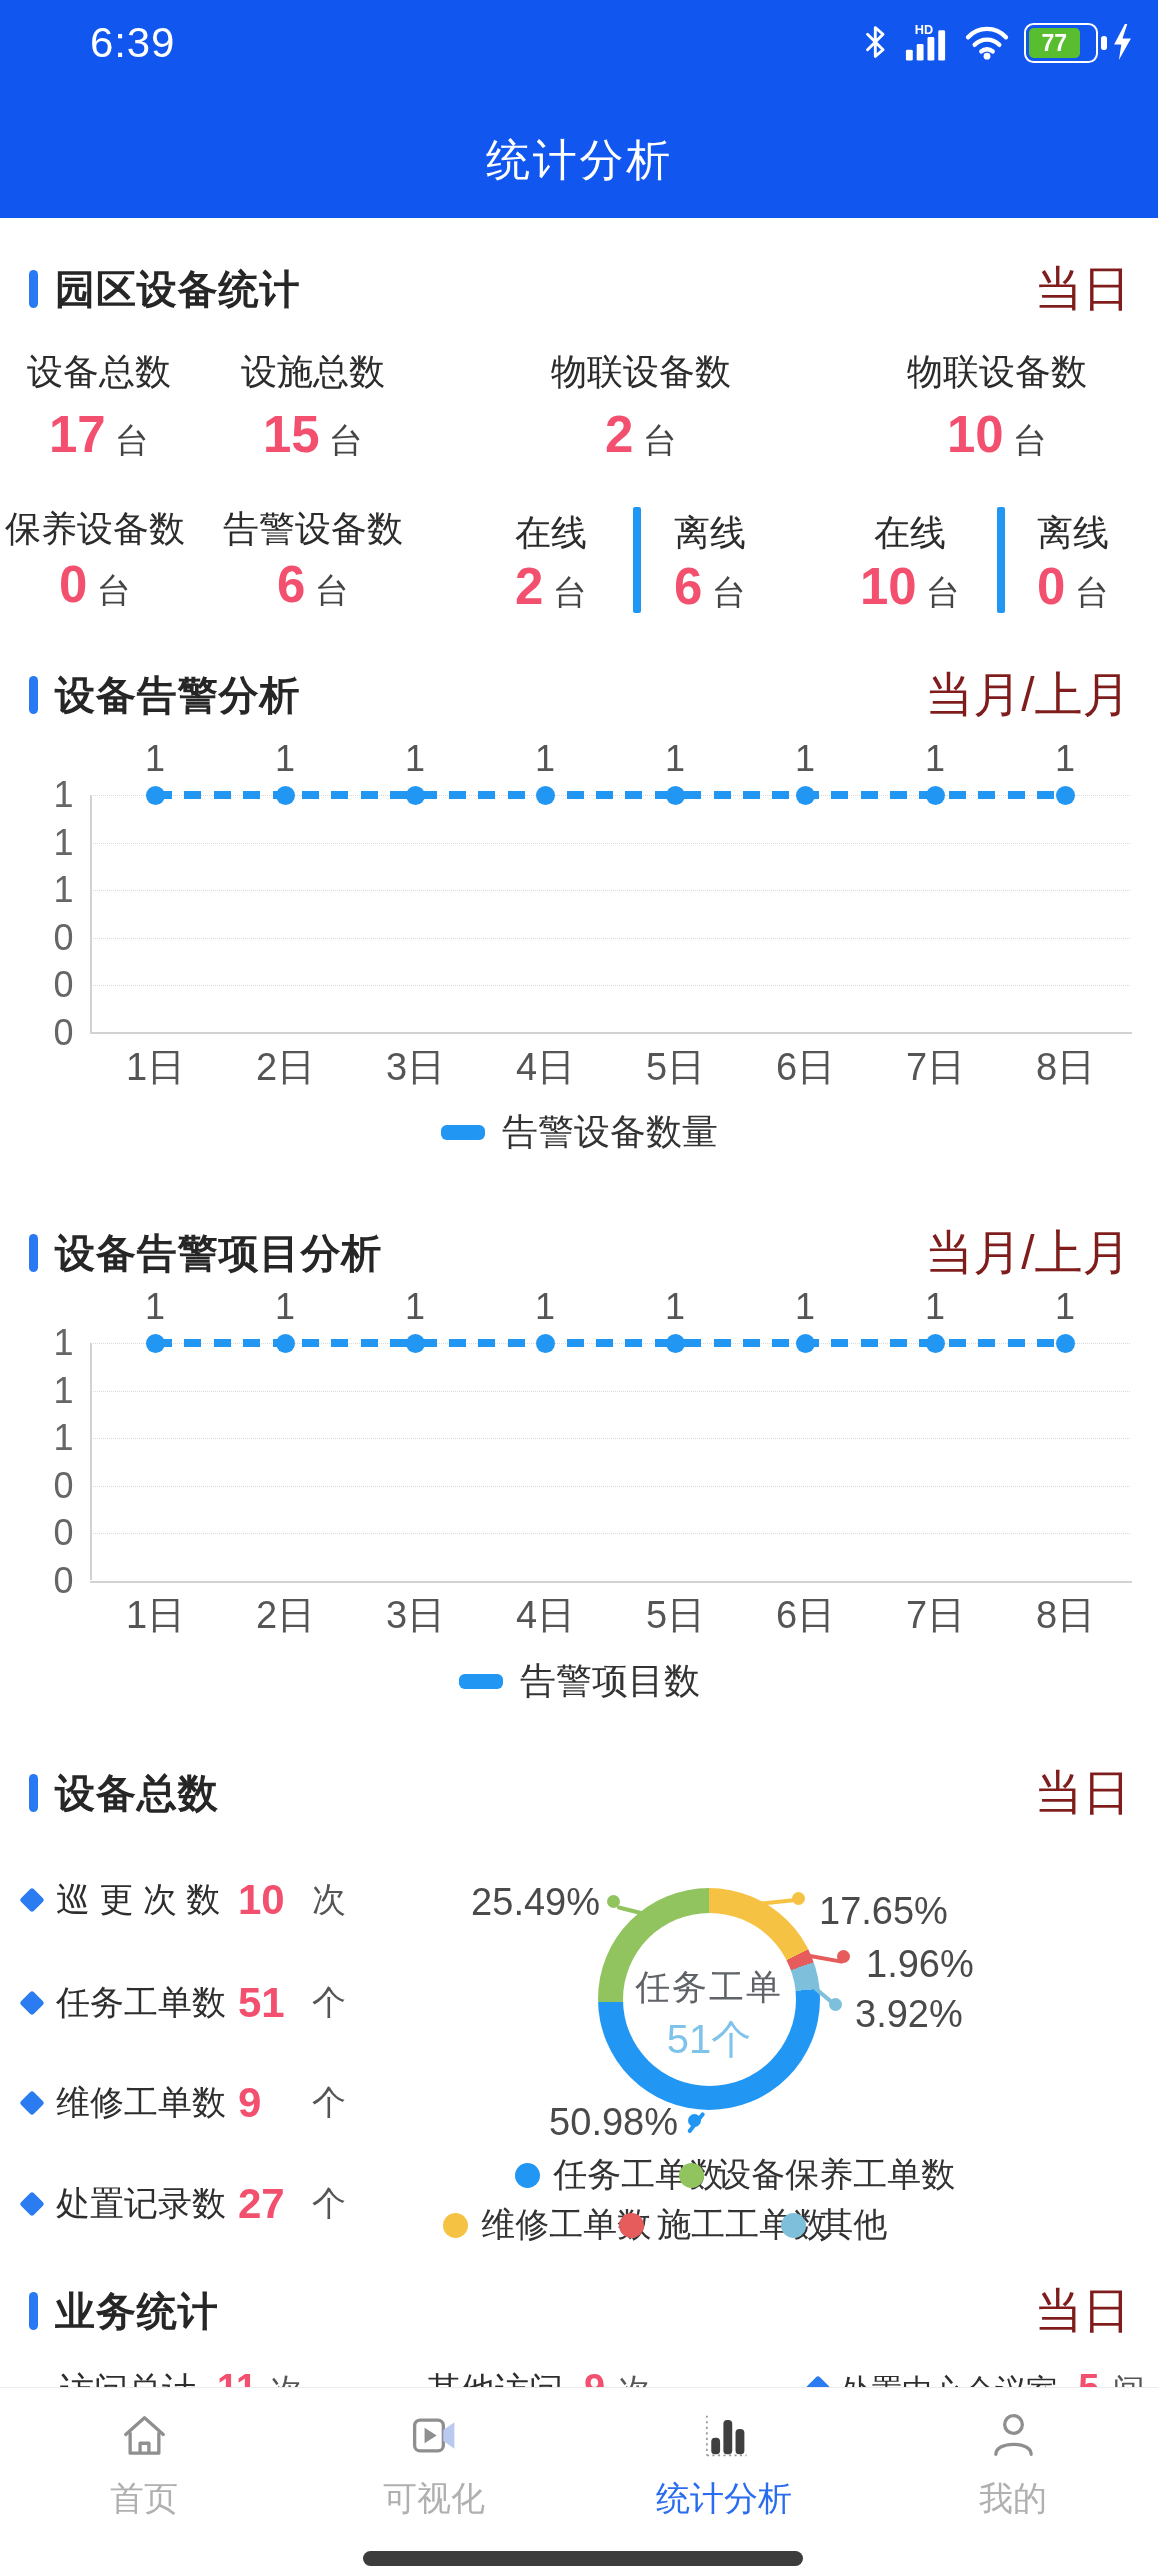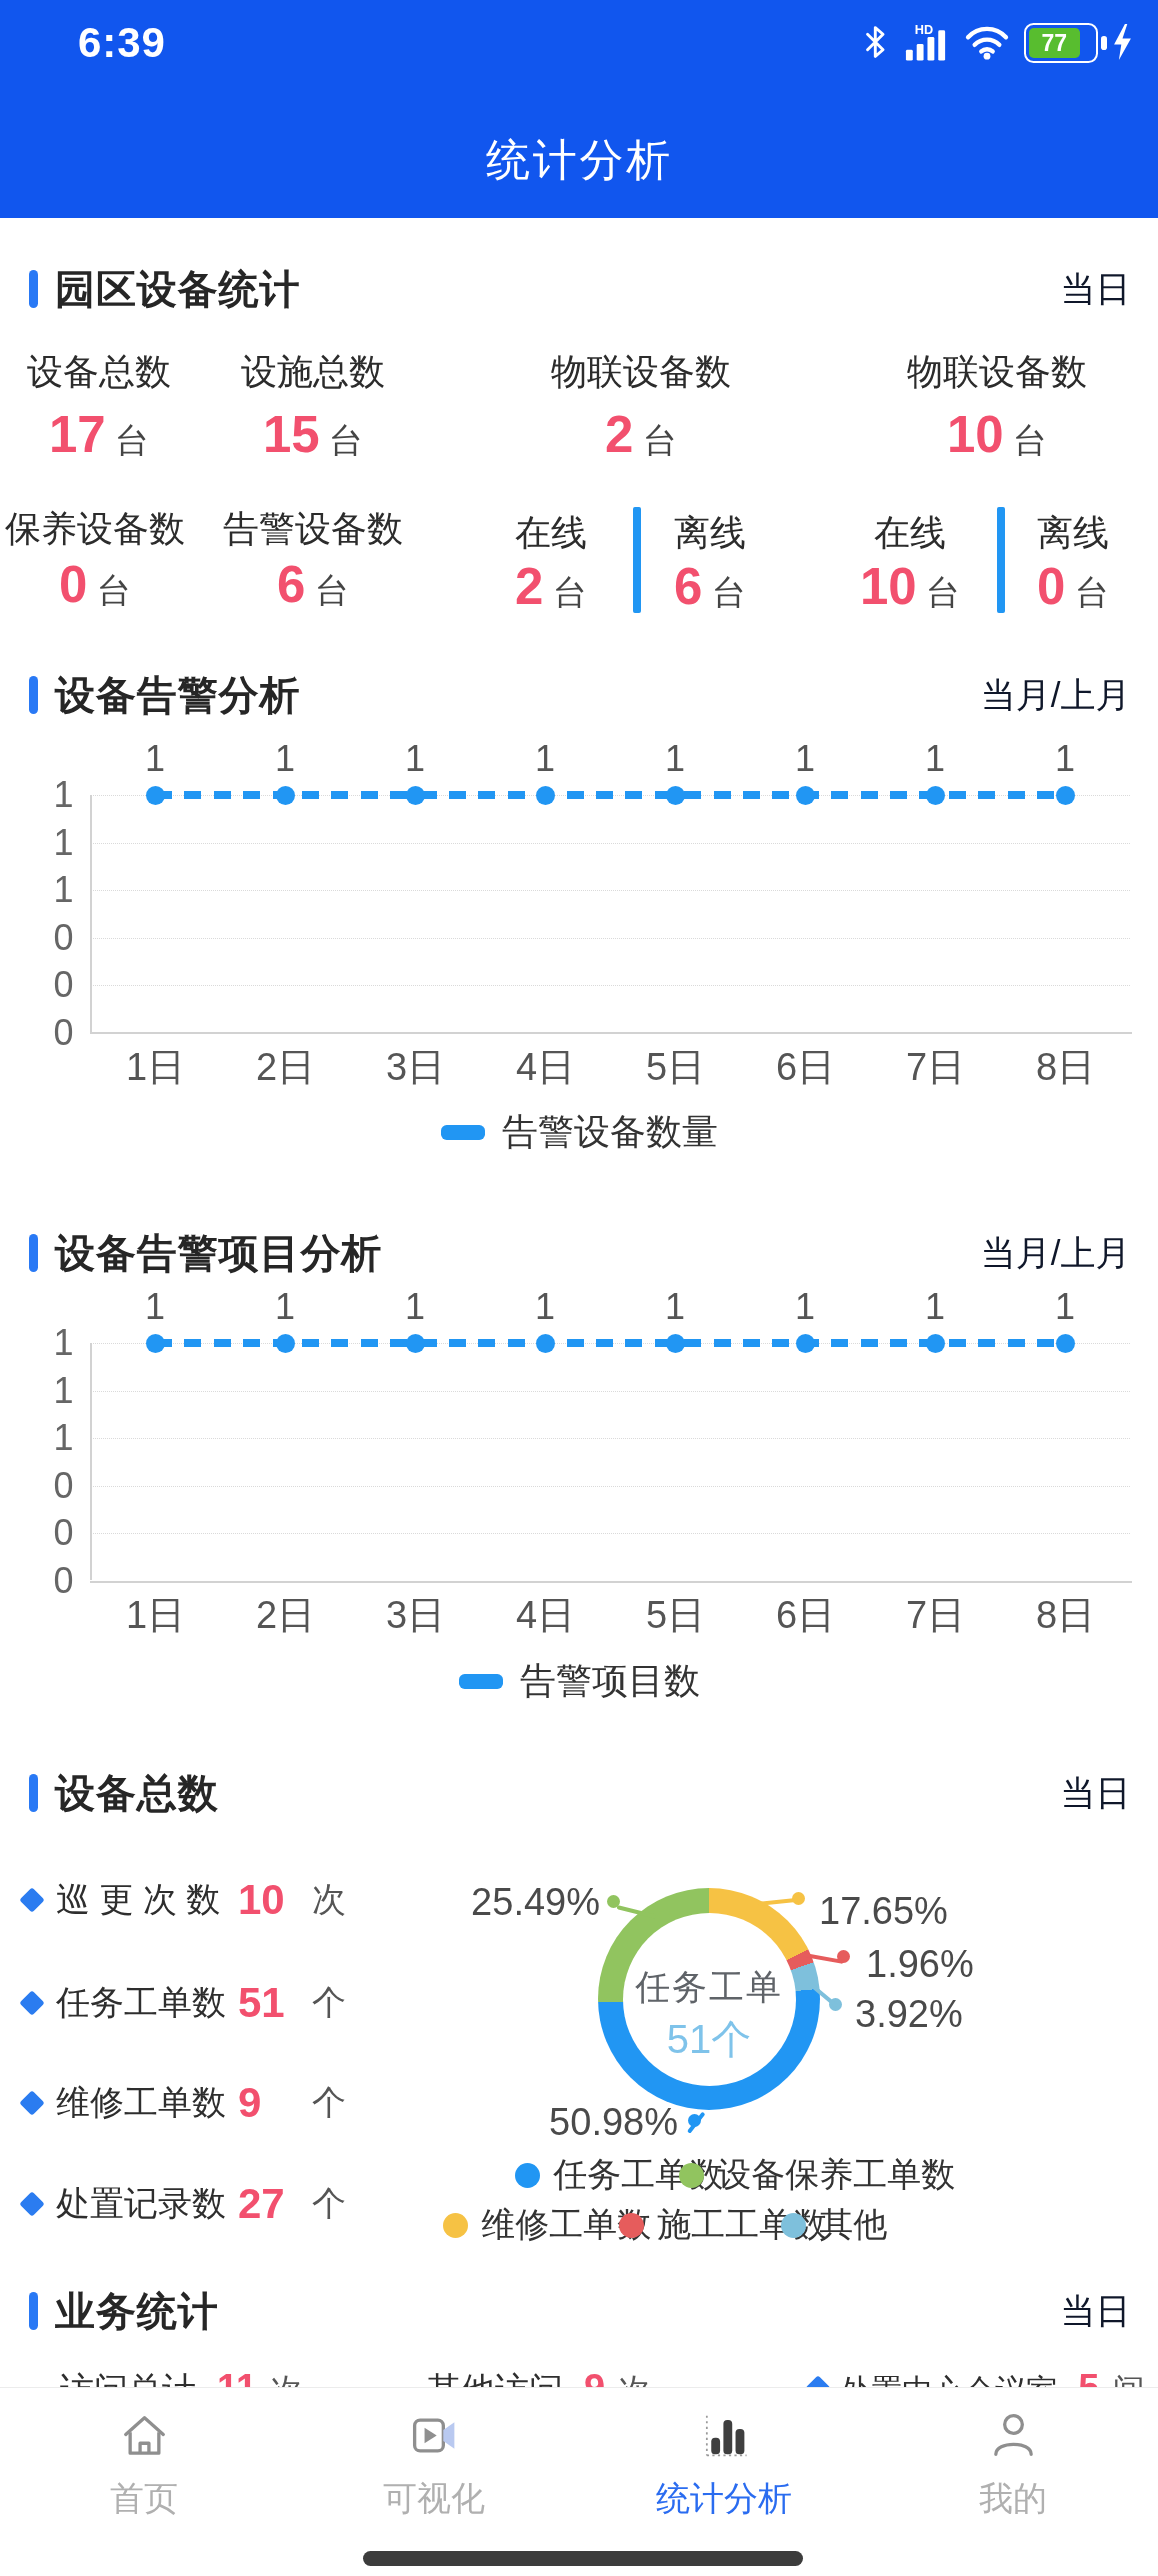--- a/index.html
+++ b/index.html
@@ -1,32 +1,32 @@
 <!DOCTYPE html>
 <html style="font-size:15px"><head>
 <meta charset="utf-8">
 <style>
   html,body{margin:0;padding:0;background:#ffffff}
   #page{position:relative;width:1159px;height:2576px;background:#fff;overflow:hidden;
         font-family:"Liberation Sans","DejaVu Sans",sans-serif;color:#262626}
   
   .hdr{position:absolute;left:0;top:0;width:100%;height:218px;background:#1156ee}
-  .time{position:absolute;left:78px;top:19px;color:#fff;font-size:42px;font-weight:700;letter-spacing:0.9px}
+  .time{position:absolute;left:90px;top:19px;color:#fff;font-size:42px;font-weight:400;letter-spacing:0.9px}
   .sicons{position:absolute;right:25px;top:21px;display:flex;align-items:center;gap:13.3px;height:44px}
   .batt{position:relative;width:70px;height:36px;border:2.8px solid #fff;border-radius:9.5px}
   .batt-fill{position:absolute;left:2.8px;top:2.8px;bottom:2.8px;width:51px;background:#58bd2f;border-radius:4.7px}
   .batt-txt{position:absolute;left:0;top:0.9px;width:57px;text-align:center;color:#fff;font-size:23px;font-weight:700;line-height:34px}
   .batt-cap{position:absolute;right:-11.4px;top:11.4px;width:6.6px;height:13.3px;background:#fff;border-radius:2.8px}
   .apptitle{position:absolute;left:0;top:131px;width:100%;text-align:center;color:#fff;font-size:44px;font-weight:500;letter-spacing:2.8px}
   
   .sec-header{position:absolute;left:28.5px;right:28.5px;height:46px;display:flex;align-items:center;justify-content:space-between}
   .sec-left{display:flex;align-items:center}
   .marker{width:9.5px;height:38px;border-radius:4.7px;background:#2979f5;margin-right:17px}
   .sec-title{font-size:40px;font-weight:600;color:#262626;letter-spacing:0.9px}
-  .period{font-size:35px;color:#0f172a;font-weight:500}
+  .period{font-size:48px;color:#7f1d1d;font-weight:500}
   
   .stat-label{position:absolute;transform:translateX(-50%);font-size:36px;color:#2c2c2c;white-space:nowrap}
   .stat-val{position:absolute;transform:translateX(-50%);display:flex;align-items:baseline;white-space:nowrap}
   .stat-num{font-size:51px;font-weight:700;color:#f2506e}
   .stat-unit{font-size:34px;color:#454545;margin-left:9.5px}
   .vdiv{position:absolute;width:7.6px;height:106px;background:#2196f3;border-radius:1.9px}
   
   .gridline{position:absolute;left:90px;width:1040px;height:0;border-top:1.9px dotted #dadada}
   .ylab{position:absolute;left:7.6px;width:66px;text-align:right;font-size:36px;color:#666;height:42px;line-height:42px}
   .yaxis{position:absolute;left:90px;width:1.9px;background:#d2d2d2}

